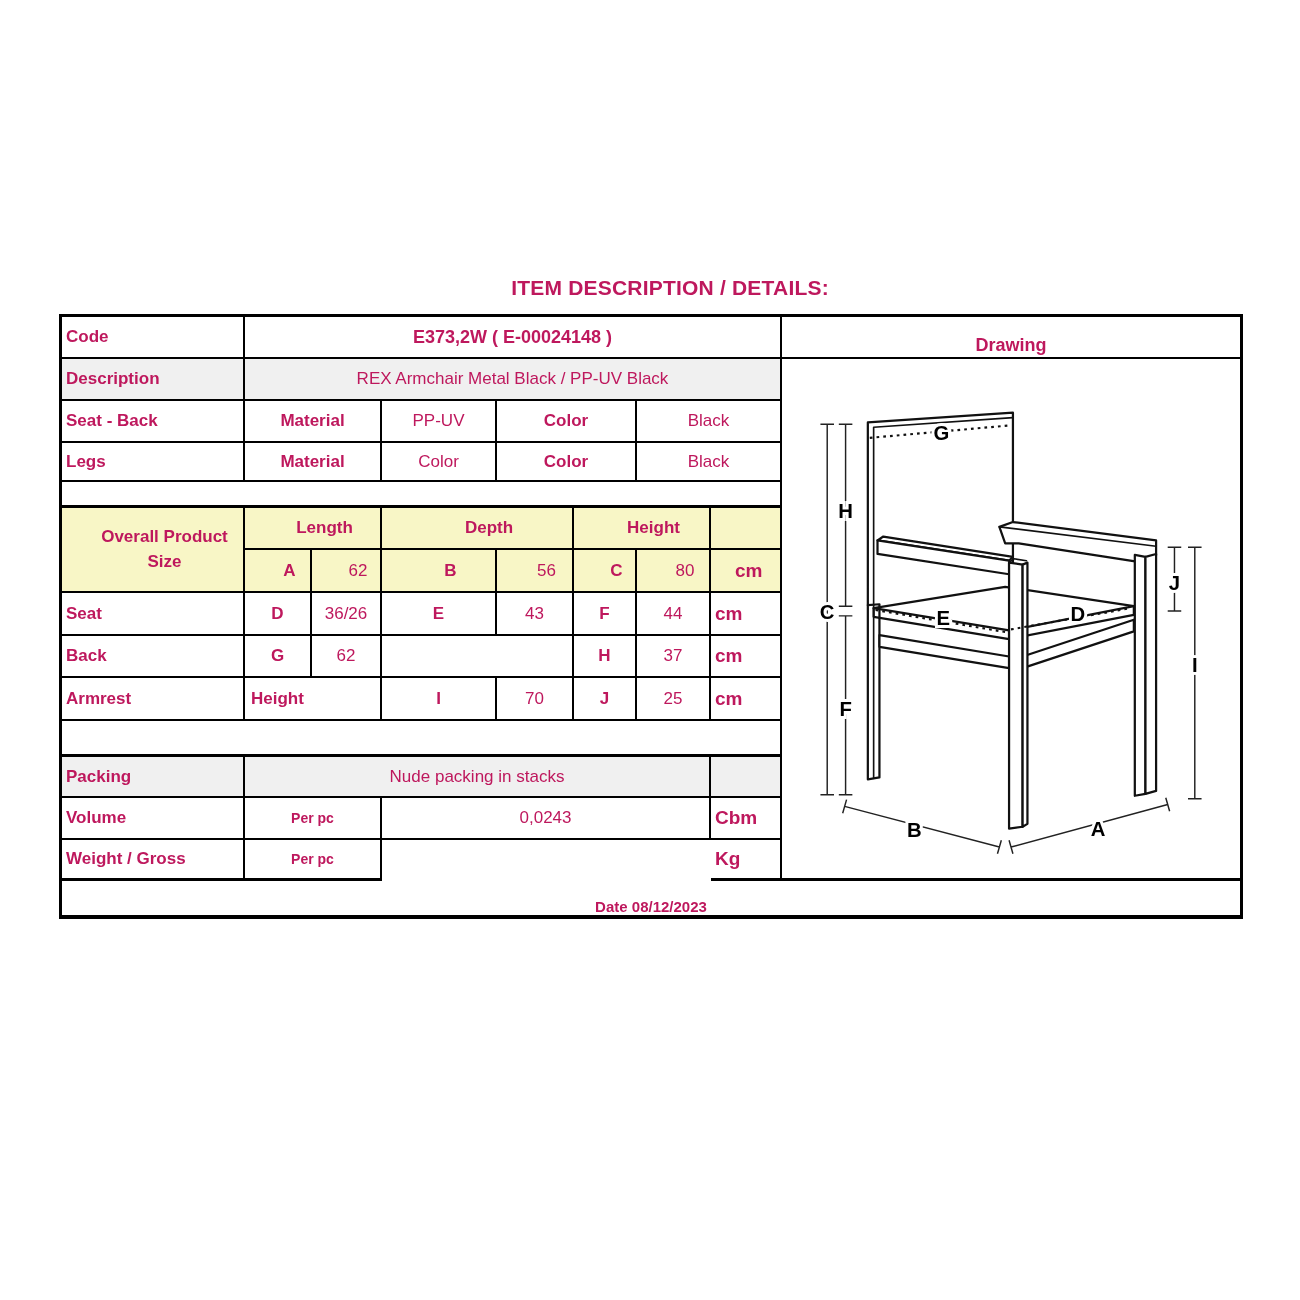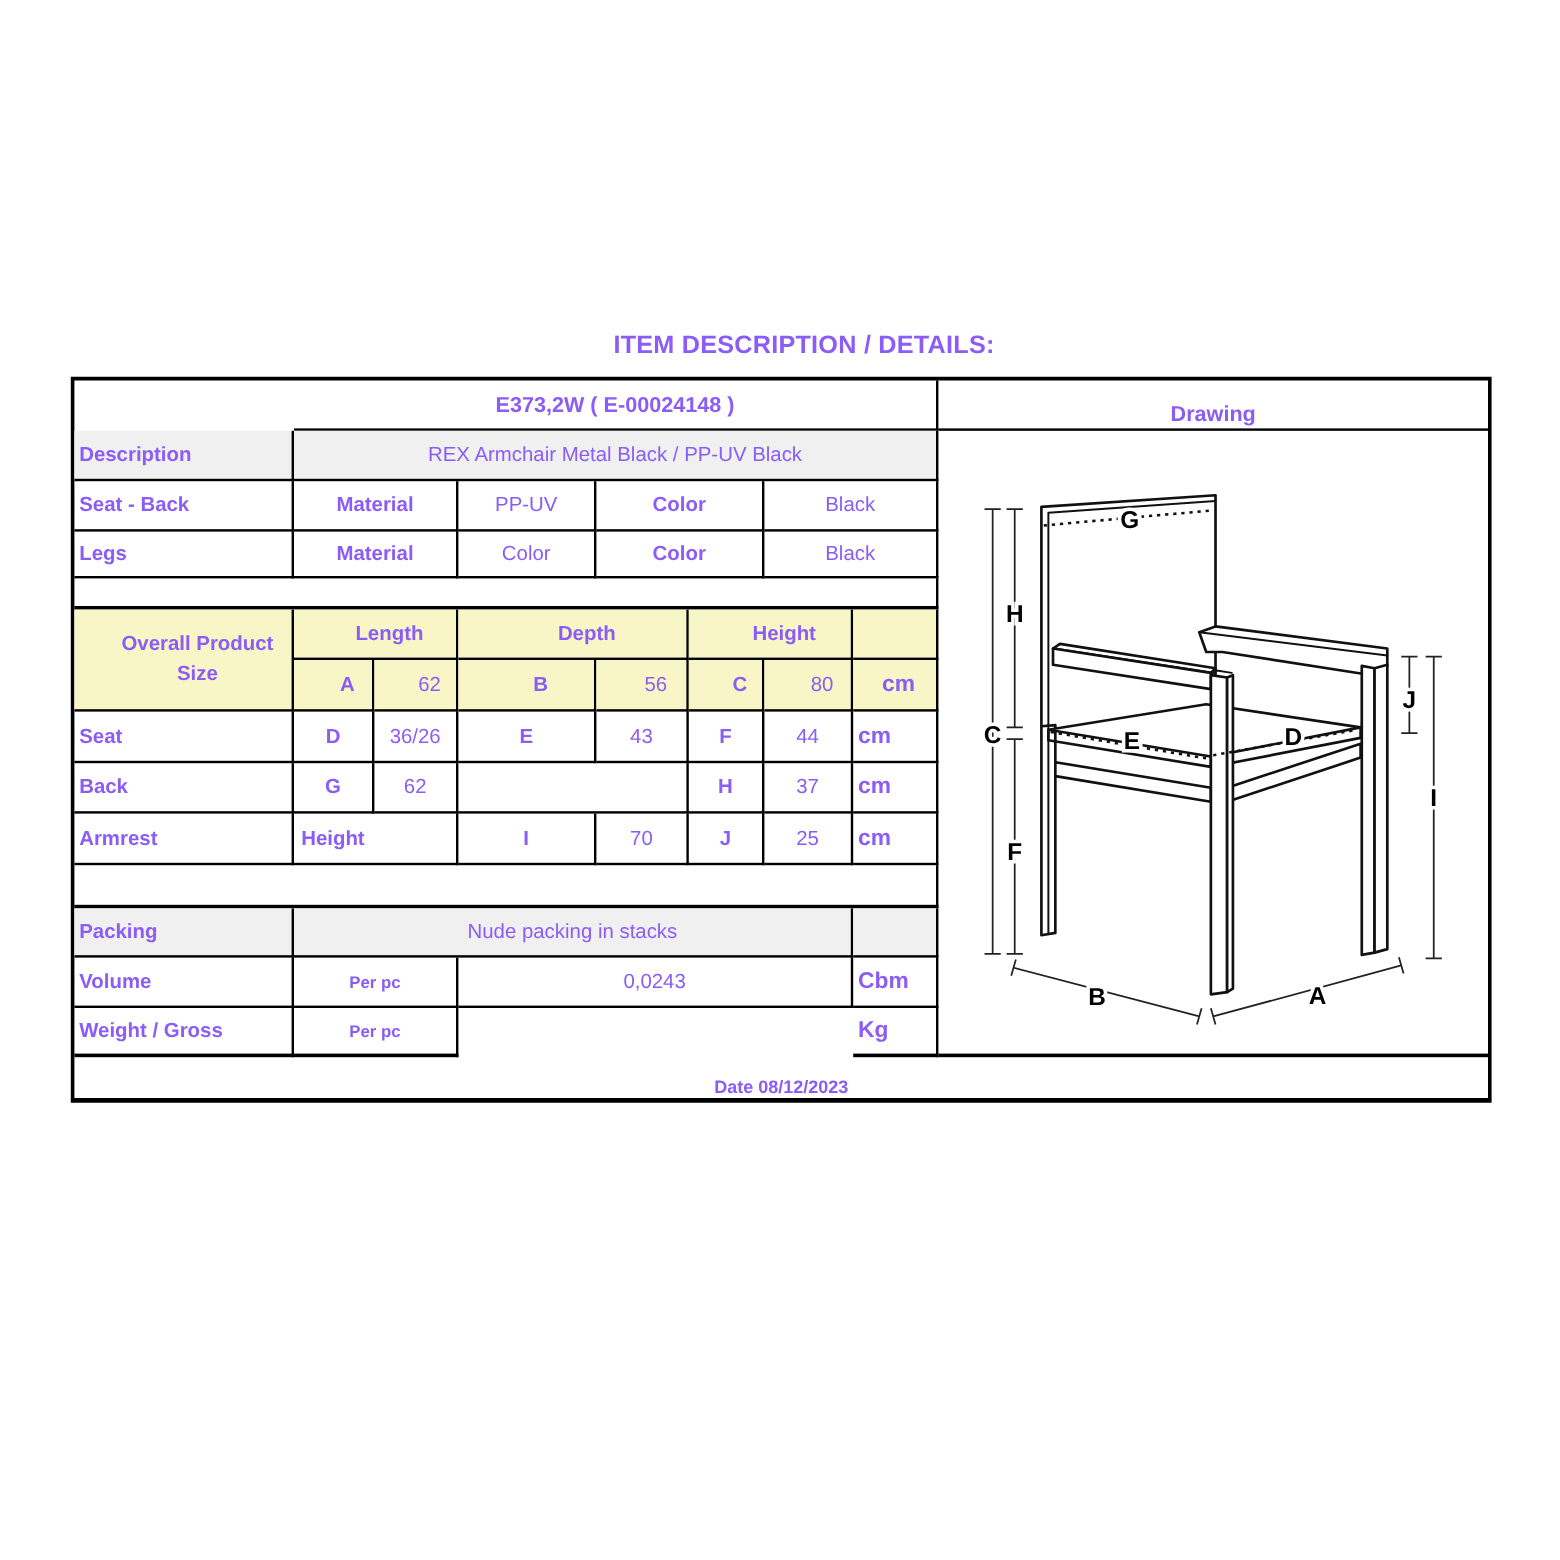--- a/index.html
+++ b/index.html
@@ -1,17 +1,17 @@
 <!DOCTYPE html>
 <html><head>
 <meta charset="utf-8">
 <style>
   html,body{margin:0;padding:0;background:#fff;}
   .page{position:relative;width:1300px;height:1300px;background:#ffffff;
-        font-family:"Liberation Sans", sans-serif;color:#8b5cf6;overflow:hidden;}
+        font-family:"Liberation Sans", sans-serif;color:#be185d;overflow:hidden;}
   .title{position:absolute;top:276px;left:670px;transform:translateX(-50%);
          font-size:21px;font-weight:bold;letter-spacing:.2px;white-space:nowrap;}
   .spec{position:absolute;left:59px;top:314px;
         display:grid;
         grid-template-columns:183px 67px 70px 115px 77px 63px 74px 71px 458px;
         grid-template-rows:42px 42px 42px 39px 26px 42px 43px 43px 42px 43px 36px 41px 42px 41px 34px;
         border:3px solid #000;border-bottom:4px solid #000;background:#fff;}
   .c{box-sizing:border-box;border-right:2px solid #000;border-bottom:2px solid #000;
      display:flex;align-items:center;justify-content:center;
      font-size:17px;overflow:hidden;white-space:nowrap;}
@@ -35,20 +35,21 @@
 </style>
 </head>
 <body>
 
 <div class="page">
 
   <div class="title">ITEM DESCRIPTION / DETAILS:</div>
 
   <div class="spec">
 
+    <div class="c lab" style="grid-area:1/1/2/2">Code</div>
     <div class="c codeval" style="grid-area:1/2/2/9">E373,2W ( E-00024148 )</div>
     <div class="c b noright" style="grid-area:1/9/2/10;font-size:18px">Drawing</div>
 
     <div class="c lab gray" style="grid-area:2/1/3/2">Description</div>
     <div class="c gray" style="grid-area:2/2/3/9">REX Armchair Metal Black / PP-UV Black</div>
 
     <div class="c drawcell noright thickbottom" style="grid-area:2/9/15/10">
       <svg viewBox="0 0 456 520" preserveAspectRatio="xMidYMid meet">
         <g stroke="#111" stroke-width="2.3" fill="none" stroke-linejoin="round" stroke-linecap="round">
 

